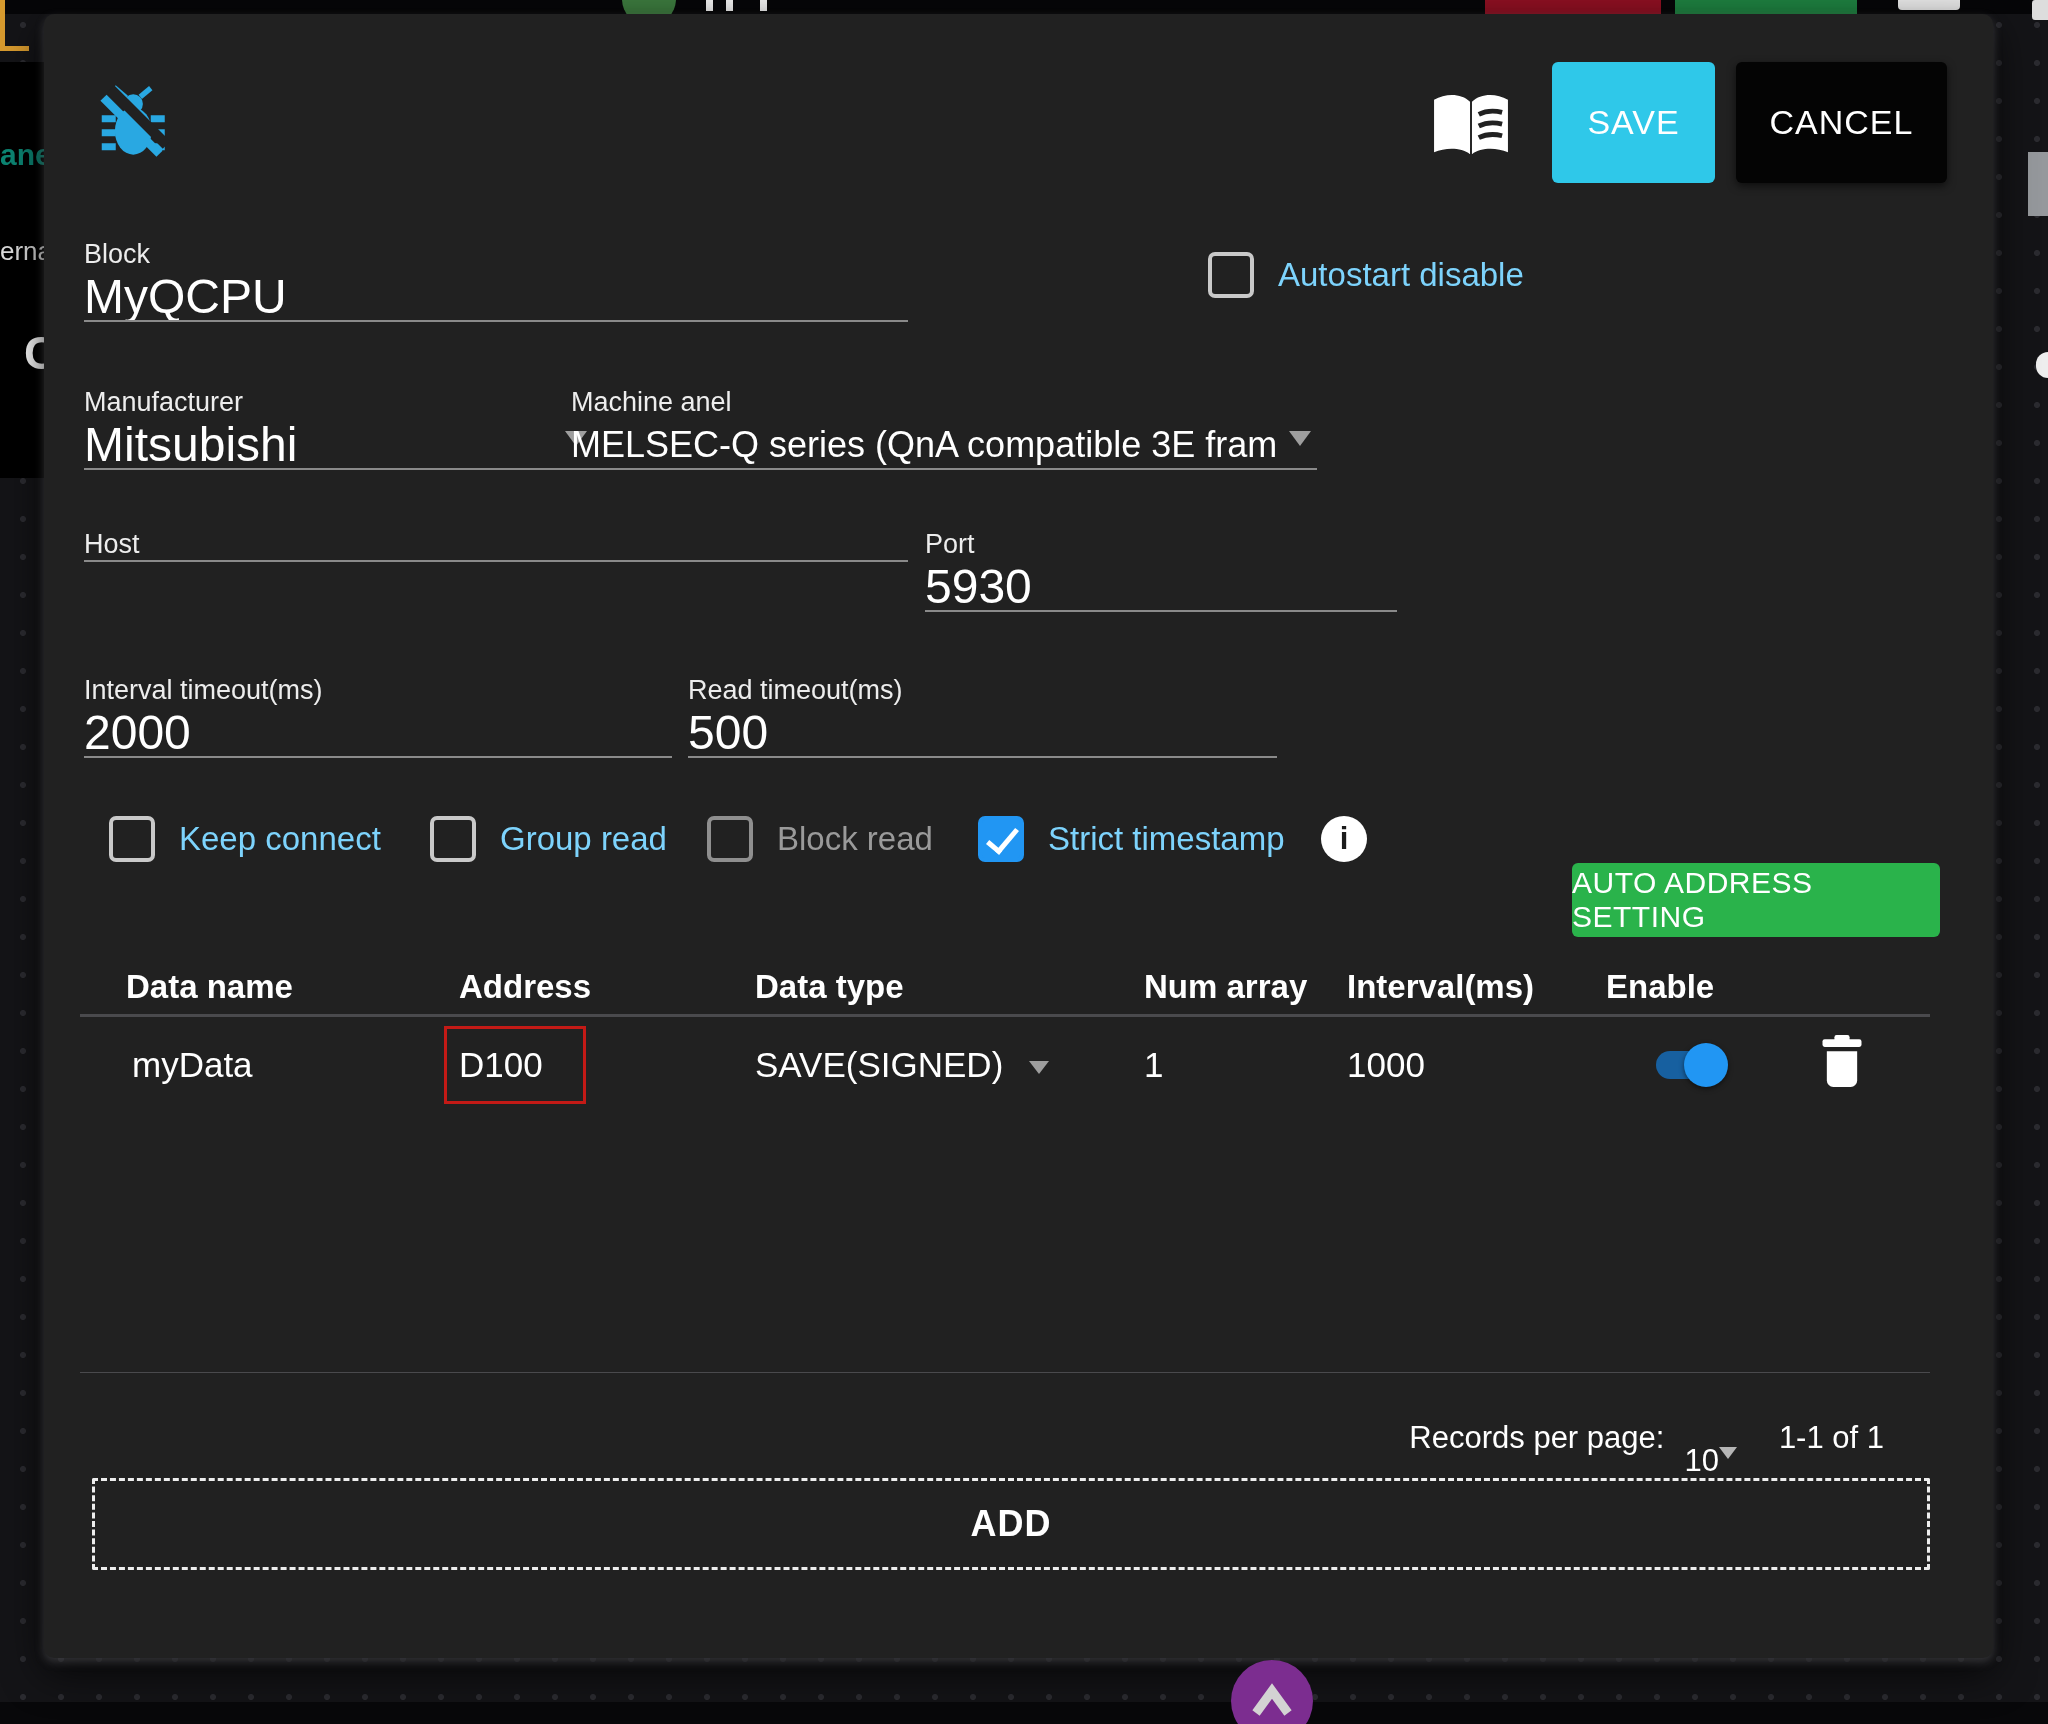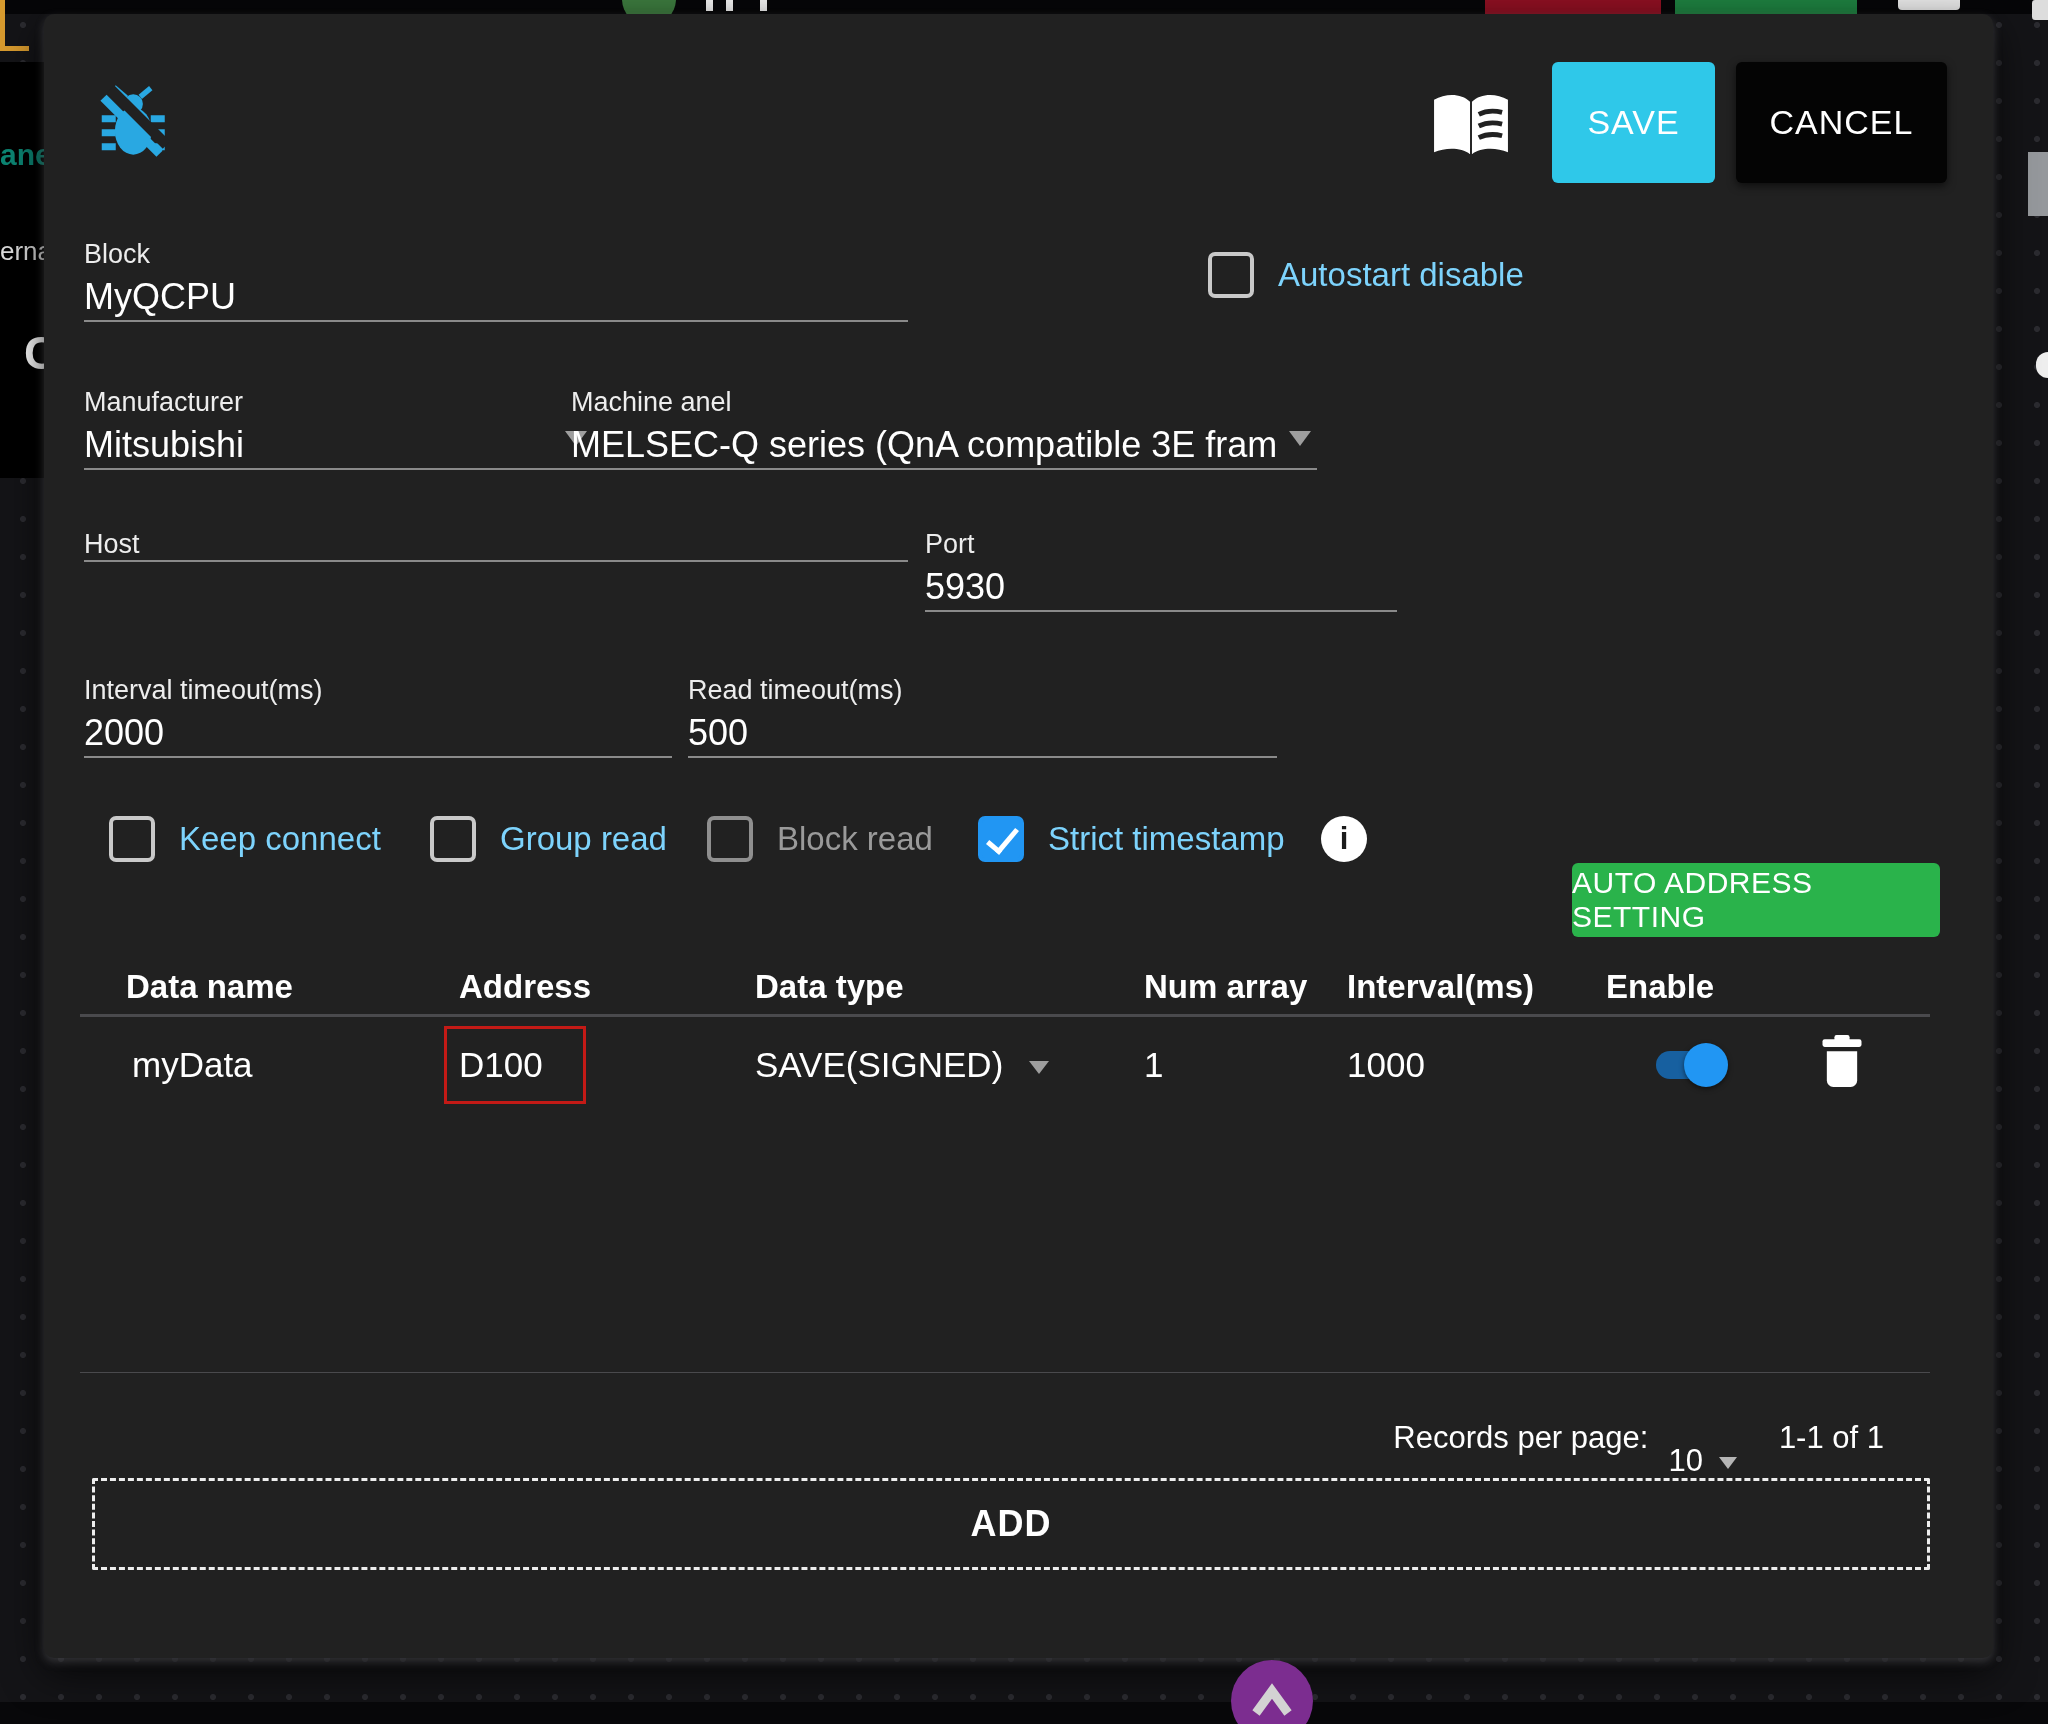--- a/index.html
+++ b/index.html
@@ -54,21 +54,21 @@
   .btn { display:flex; align-items:center; justify-content:center;
          font-weight:normal; font-size:34px; letter-spacing:1px; color:#fff;
          border-radius:6px; cursor:pointer; }
   .btn-save   { left:1508px; top:48px; width:163px; height:121px; background:#2fc8e9; }
   .btn-cancel { left:1692px; top:48px; width:211px; height:121px; background:#040404;
                 box-shadow:0 3px 8px rgba(0,0,0,0.6); }
 
   
   .field { border-bottom:2px solid #8a8a8a; }
   .field .lbl { font-size:27px; color:#ededed; line-height:32px; }
-  .field .val { font-size:36px; color:#fff; line-height:46px; margin-top:4px; white-space:nowrap; overflow:hidden; }
+  .field .val { font-size:48px; color:#fff; line-height:46px; margin-top:4px; white-space:nowrap; overflow:hidden; }
   .field.select { padding-right:40px; }
   .sel-arrow { position:absolute; right:6px; bottom:22px; width:0; height:0;
                border-left:11px solid transparent; border-right:11px solid transparent;
                border-top:15px solid #9e9e9e; }
   .f-name    { left:40px;  top:224px; width:824px; }
   .f-manu    { left:40px;  top:372px; width:469px; }
   .f-machine { left:527px; top:372px; width:706px; }
   .f-machine .val { font-size:36px; }
   .f-host    { left:40px;  top:514px; width:824px; }
   .f-port    { left:881px; top:514px; width:472px; }
@@ -114,21 +114,21 @@
   .toggle .track { position:absolute; left:4px; top:8px; width:68px; height:28px; border-radius:14px;
                    background:#1760a0; }
   .toggle .thumb { position:absolute; right:0; top:0; width:44px; height:44px; border-radius:50%;
                    background:#2196f3; box-shadow:0 2px 5px rgba(0,0,0,0.5); }
   .trash { width:44px; height:52px; cursor:pointer; justify-self:start; margin-left:10px; }
 
   .t-divider2 { left:36px; top:1358px; width:1850px; height:1px; background:#4a4a4d; }
 
   .paginator { top:1398px; right:109px; height:52px; display:flex; align-items:center; gap:20px;
                color:#fff; font-size:31px; }
-  .pg-size { display:flex; align-items:center; gap:16px; cursor:pointer;margin-top:45px; }
+  .pg-size { display:flex; align-items:flex-start; cursor:pointer;margin-top:45px; }
   .pg-arrow { width:0; height:0; border-left:9px solid transparent; border-right:9px solid transparent;
               border-top:12px solid #b5b5b5; margin-top:4px; }
   .pg-range { margin-left:22px; }
 
   .btn-add { left:48px; top:1464px; width:1838px; height:92px; box-sizing:border-box;
              border:3px dashed #ededed; border-radius:2px; display:flex; align-items:center;
              justify-content:center; color:#fff; font-size:36px; font-weight:bold;
              letter-spacing:1px; cursor:pointer; }
 </style>
 </head>

